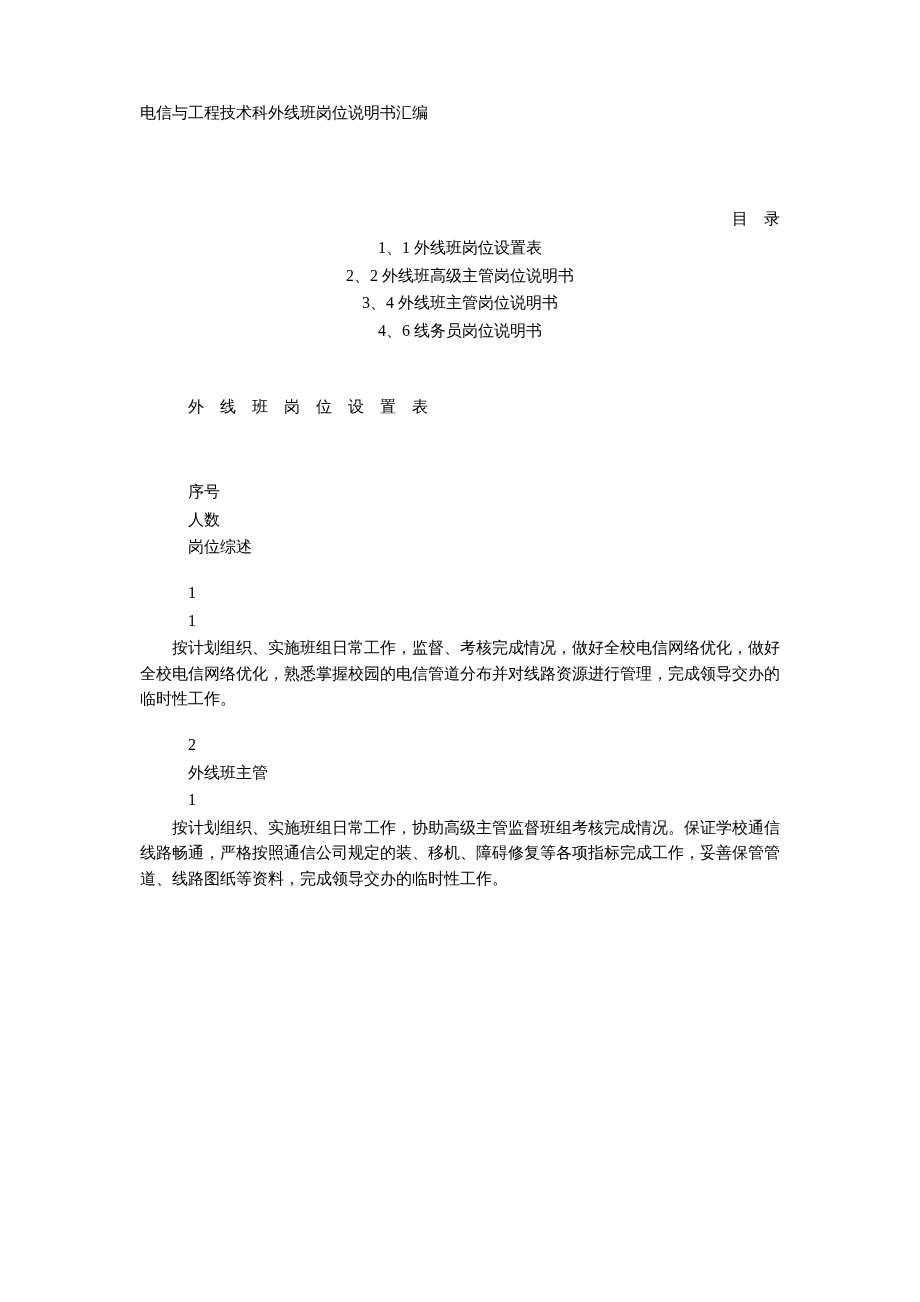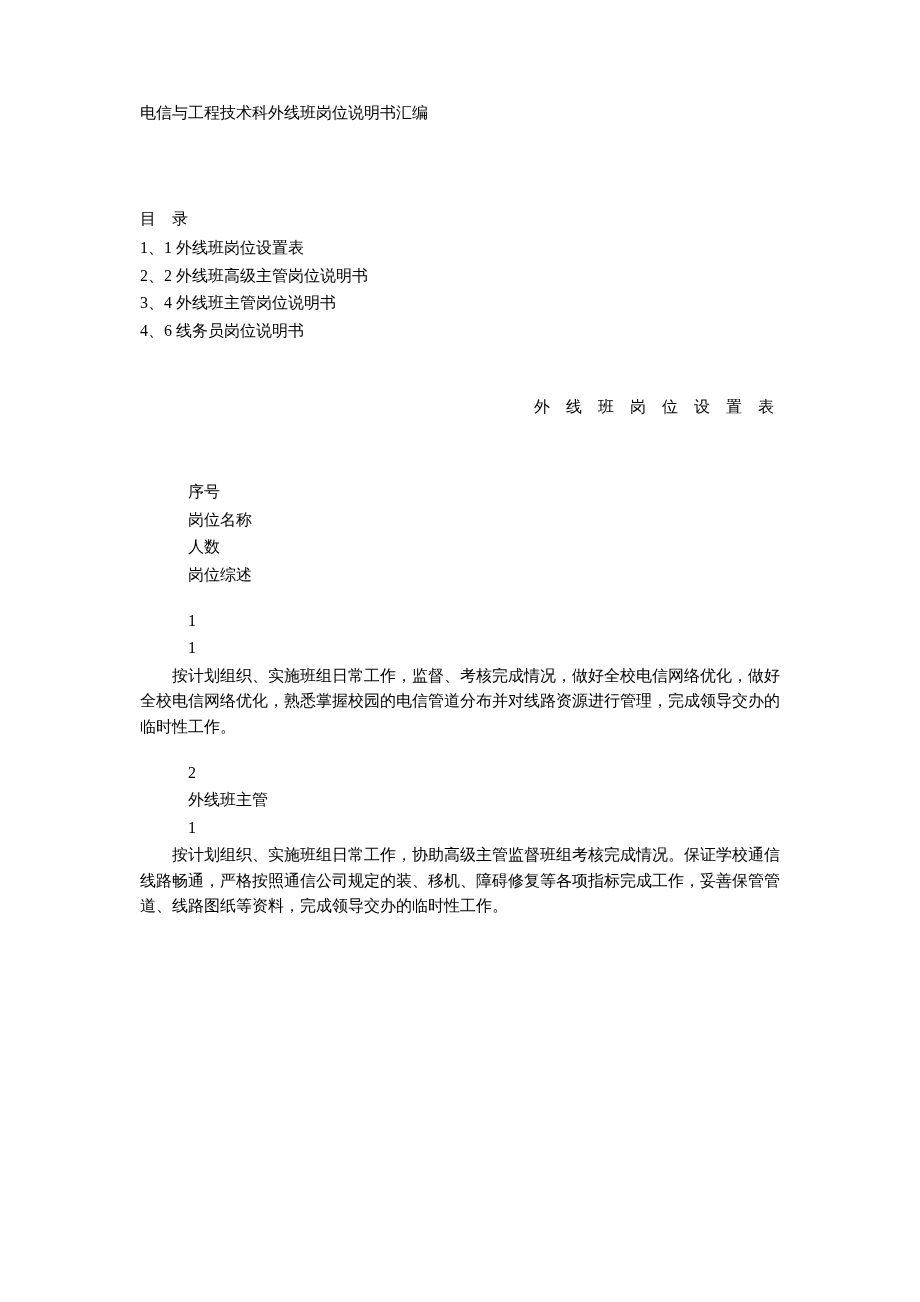--- a/index.html
+++ b/index.html
@@ -11,34 +11,35 @@
       line-height: 1.6;
       color: #000;
       width: 920px;
       box-sizing: border-box;
     }
     .doc-title {
       margin-bottom: 80px;
     }
     .toc-header {
       margin-bottom: 4px;
+      text-align: right;
     }
     .toc-item {
       margin-bottom: 2px;
+      text-align: center;
     }
     .section {
       margin-top: 50px;
     }
     .indented {
       padding-left: 48px;
     }
     .spaced-title {
       letter-spacing: 6px;
       margin-bottom: 12px;
-      text-align: right;
     }
     .kv-block {
       margin-bottom: 2px;
     }
     .para {
       margin-top: 2px;
       margin-bottom: 2px;
     }
     .para-indent {
       text-indent: 2em;
@@ -65,21 +66,20 @@
 </div>
 
 <div class="section">
   <div class="indented spaced-title">外 线 班 岗 位 设 置 表</div>
 
 
   <div class="gap-lg"></div>
 
   <div class="indented">
     <div class="kv-block">序号</div>
-    <div class="kv-block">岗位名称</div>
     <div class="kv-block">人数</div>
     <div class="kv-block">岗位综述</div>
   </div>
 
   <div class="gap"></div>
 
   <div>
     <div class="indented">
       <div class="kv-block">1</div>
       <div class="kv-block">1</div>

